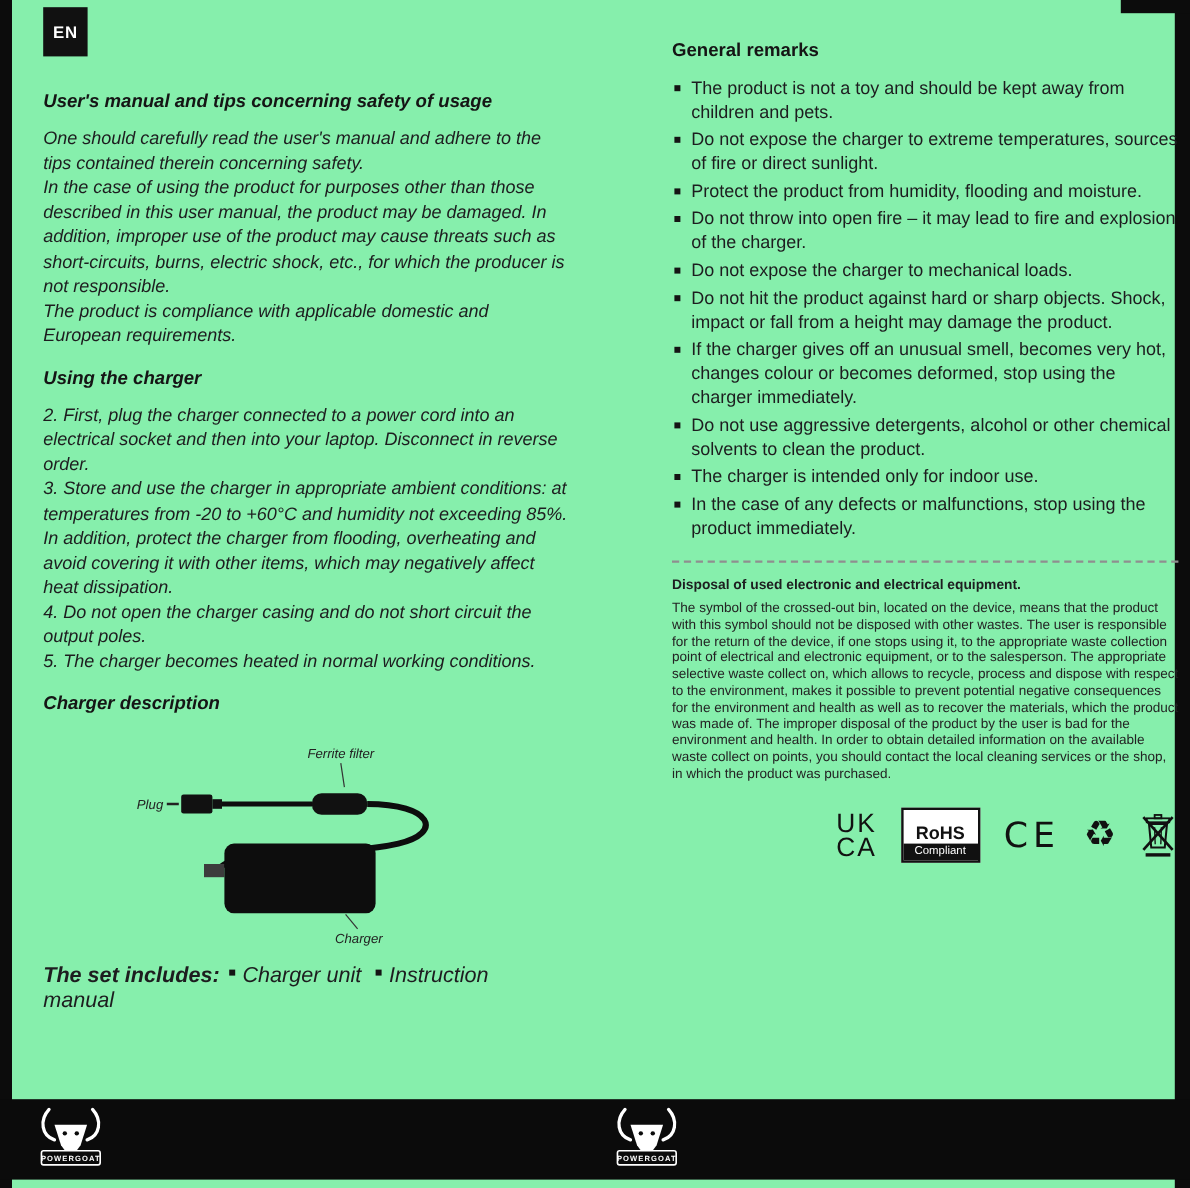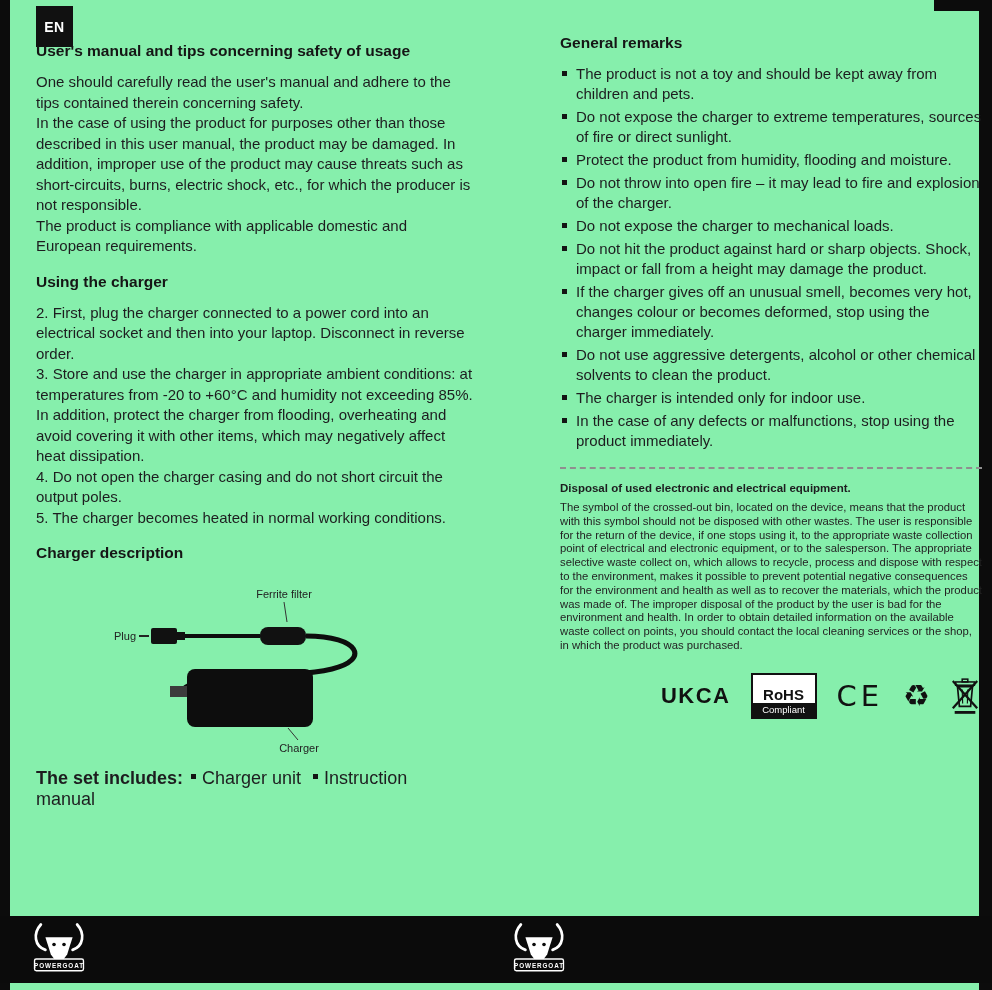--- a/index.html
+++ b/index.html
@@ -15,21 +15,21 @@
   .edge-left { left:0; top:0; width:10px; height:100%; }
   .edge-right { right:0; top:0; width:13px; height:100%; }
   .edge-top-right { right:0; top:0; width:58px; height:11px; }
 
   .en-badge {
     position:absolute; left:36px; top:6px; width:37px; height:41px;
     background:#111; color:#fff; font-weight:700; font-size:14px;
     display:flex; align-items:center; justify-content:center; letter-spacing:.5px;
   }
 
-  .col-left  { position:absolute; left:36px;  top:42px; width:438px; }
+  .col-left  { position:absolute; left:36px;  top:76px; width:438px;font-style:italic; }
   .col-right { position:absolute; left:560px; top:34px; width:422px; }
 
   .h-section { font-size:15.5px; font-weight:700; margin:0 0 12px; color:#151515; }
   .h-section.mt { margin-top:16px; }
   .body-text { font-size:15px; line-height:20.5px; margin:0 0 6px; white-space:pre-line; }
   .steps p { font-size:15px; line-height:20.5px; margin:0; }
 
   ul.bullets { list-style:none; margin:0; padding:0; }
   ul.bullets li {
     position:relative; padding-left:16px; margin:0 0 3px;
@@ -53,21 +53,21 @@
 
   .dashed-divider { border:0; border-top:2px dashed #8f8f8f; margin:16px 0 13px; }
 
   .disposal-heading { font-size:11.5px; font-weight:700; margin:0 0 7px; }
   .disposal-body { font-size:11.3px; line-height:13.8px; margin:0; color:#232323; }
 
   .marks-row {
     display:flex; align-items:center; justify-content:flex-end;
     gap:20px; margin-top:20px; padding-right:2px;
   }
-  .ukca { display:flex; flex-direction:row; font-weight:700; font-size:22px; line-height:0.92; letter-spacing:1.5px; color:#111; }
+  .ukca { display:flex; flex-direction:column; font-weight:400; font-size:22px; line-height:0.92; letter-spacing:1.5px; color:#111; }
   .rohs { border:2.5px solid #111; width:66px; text-align:center; background:#fff; }
   .rohs-top { display:block; font-weight:700; font-size:15px; padding:11px 0 0; color:#111; }
   .rohs-bottom { display:block; background:#111; color:#fff; font-size:9.5px; padding:1.5px 0 2px; }
   .ce { font-family:"DejaVu Sans",sans-serif; font-size:29px; font-weight:400; letter-spacing:4px; color:#111; }
   .recycle { font-family:"DejaVu Sans",sans-serif; font-size:30px; color:#111; line-height:1; }
 
   .footer-bar { position:absolute; left:0; top:916px; width:100%; height:67px; background:#0b0b0b; }
   .goat-logo { position:absolute; top:4px; }
   .goat-logo.pos-left { left:30px; }
   .goat-logo.pos-center { left:510px; }

